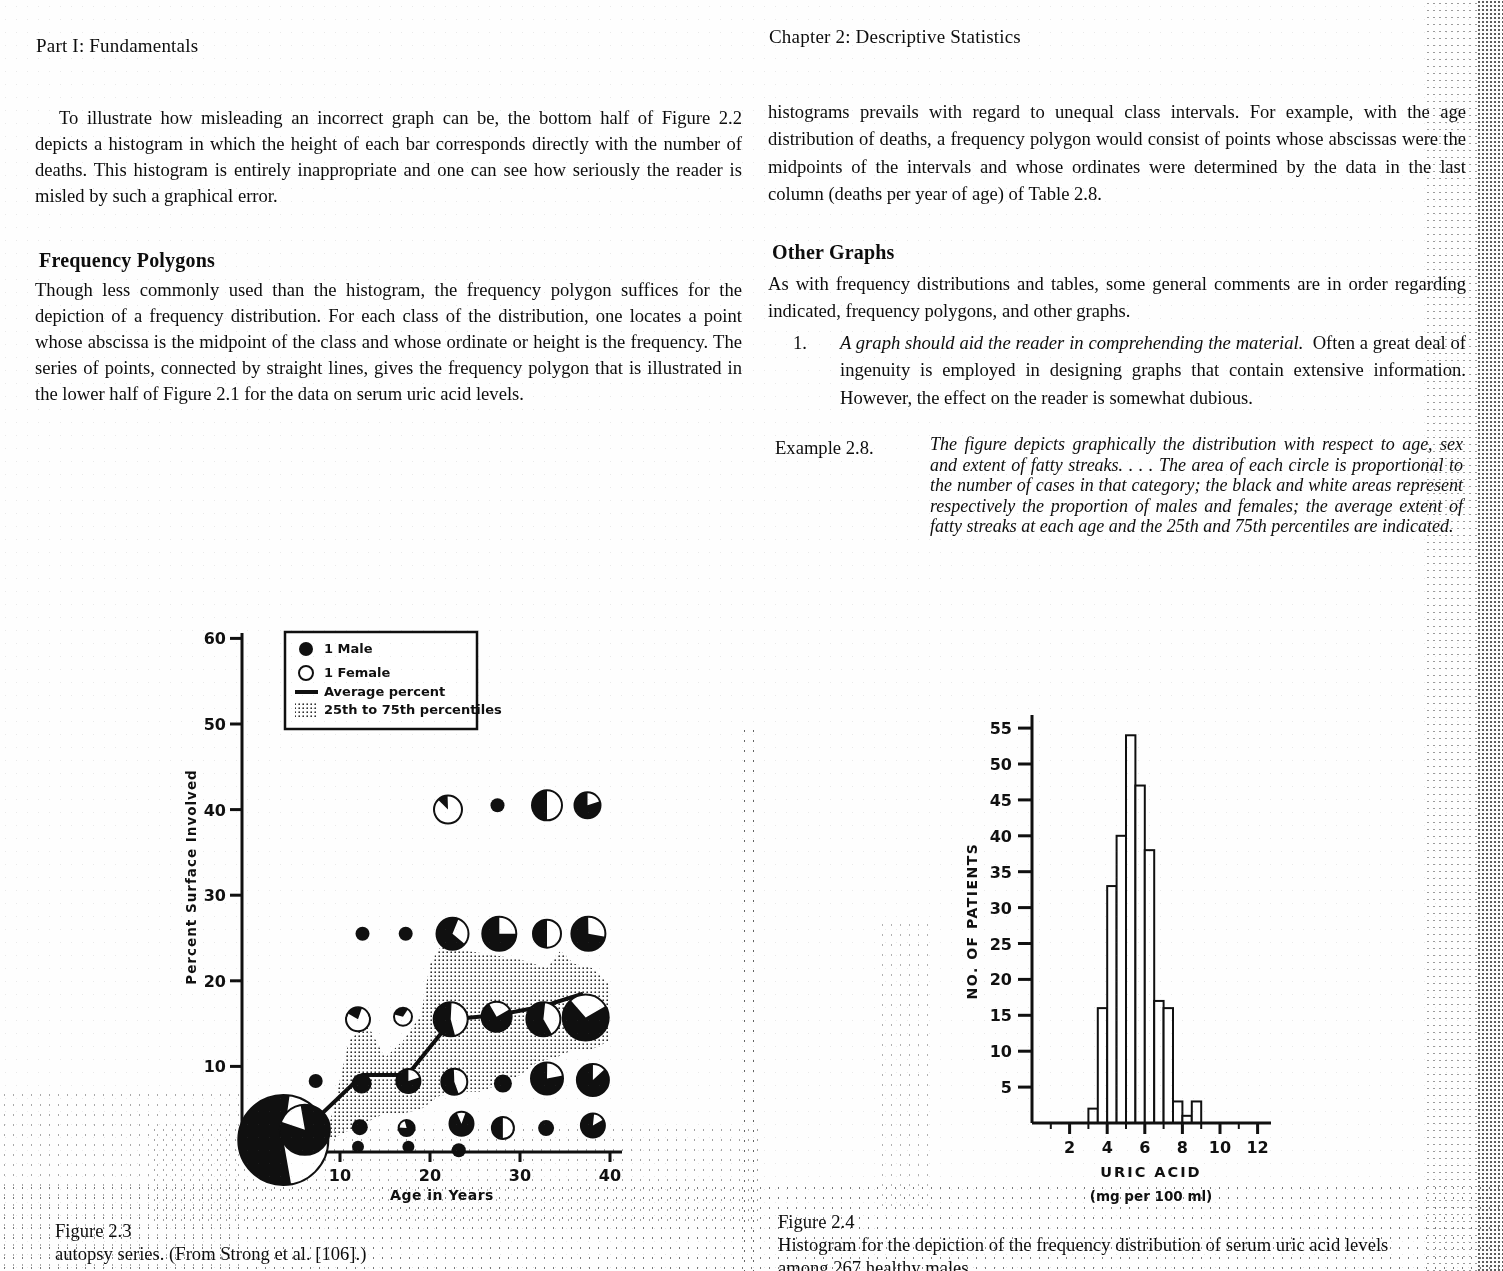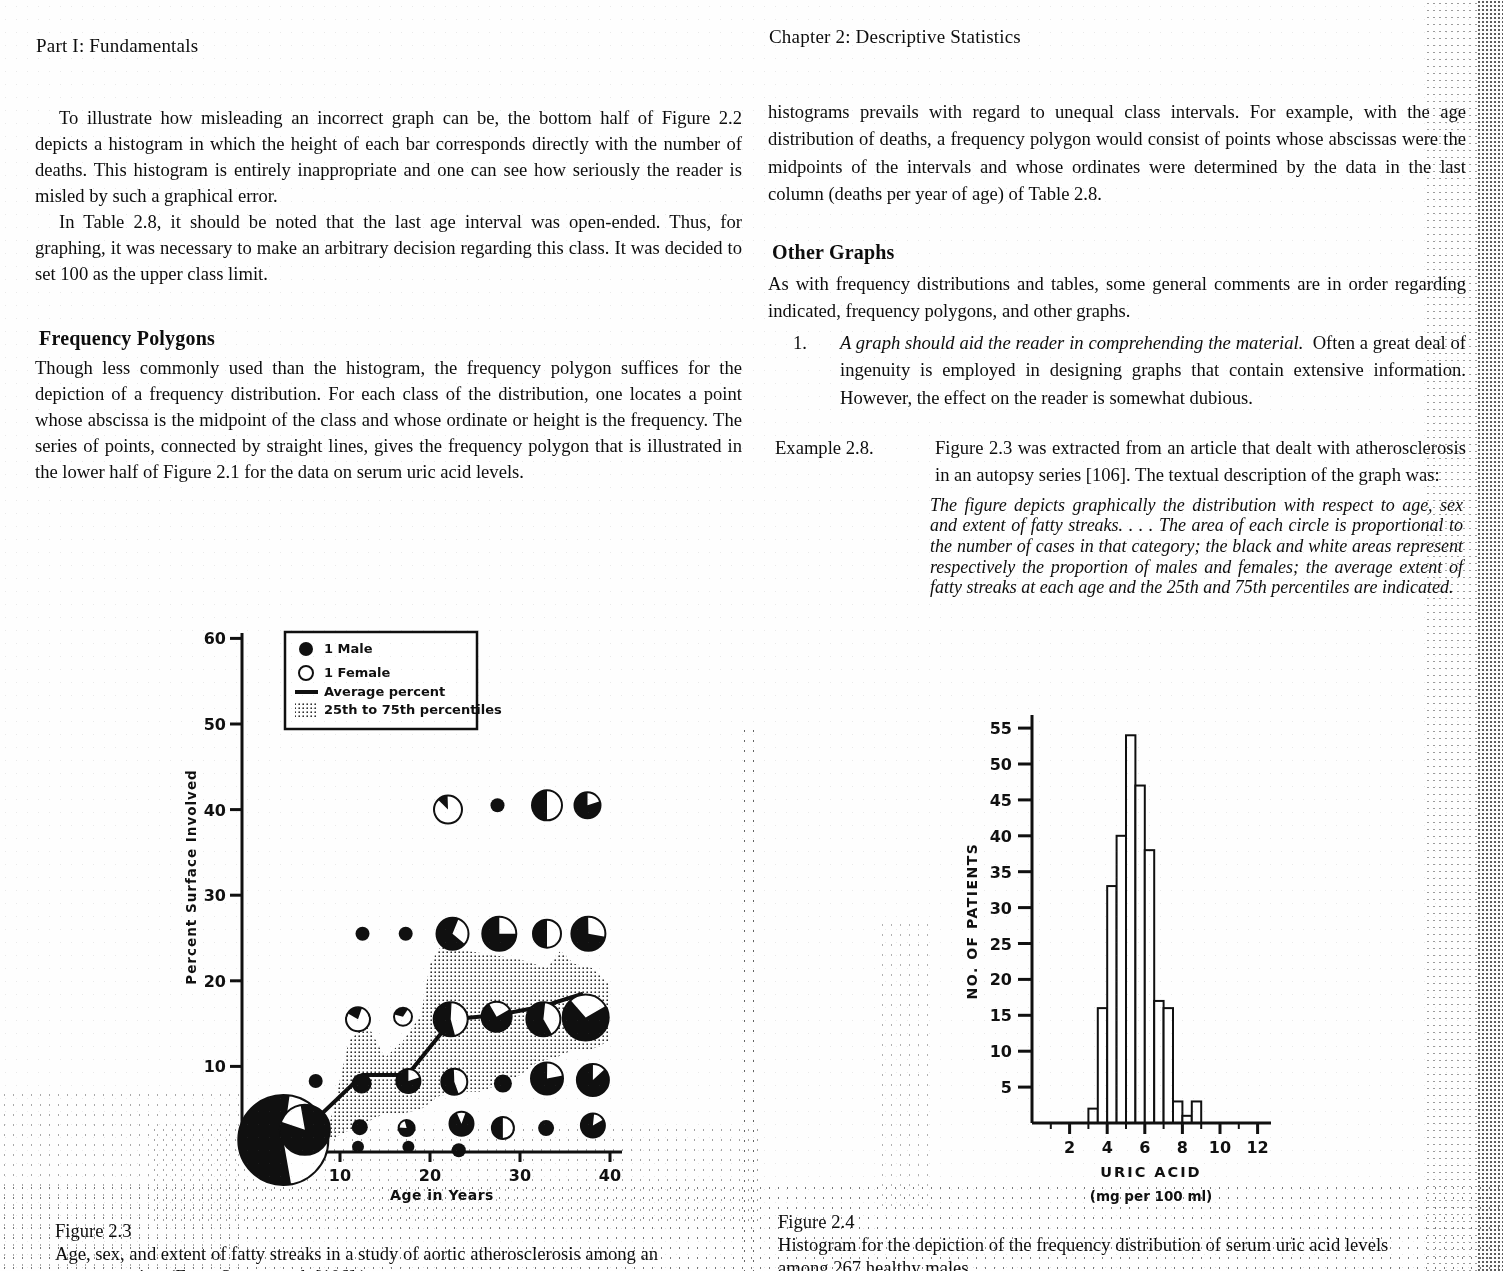--- a/index.html
+++ b/index.html
@@ -50,36 +50,34 @@
   <div class="abs dots-sparse" style="left:150px;top:1125px;width:615px;height:100px;opacity:.55;"></div>
   <div class="abs dots-sparse" style="left:0;top:1090px;width:245px;height:180px;opacity:.5;"></div>
   <div class="abs dots-sparse" style="left:740px;top:726px;width:15px;height:545px;opacity:.9;"></div>
   <div class="abs dots-sparse" style="left:878px;top:920px;width:52px;height:290px;opacity:.45;"></div>
 
   <div class="abs runhead" style="left:36px;top:35px;">Part I: Fundamentals</div>
   <div class="abs runhead" style="left:769px;top:26px;">Chapter 2: Descriptive Statistics</div>
 
   <div class="abs col col-left" style="left:35px;top:105px;width:707px;">
     <p class="indent">To illustrate how misleading an incorrect graph can be, the bottom half of Figure 2.2 depicts a histogram in which the height of each bar corresponds directly with the number of deaths. This histogram is entirely inappropriate and one can see how seriously the reader is misled by such a graphical error.</p>
-    <p class="indent">In Table 2.8, it should be noted that the last age interval was open-ended. Thus, for graphing, it was necessary to make an arbitrary decision regarding this class. It was decided to set 100 as the upper class limit.</p>
     <h3 class="mt-head-l">Frequency Polygons</h3>
     <p class="mt-p-l">Though less commonly used than the histogram, the frequency polygon suffices for the depiction of a frequency distribution. For each class of the distribution, one locates a point whose abscissa is the midpoint of the class and whose ordinate or height is the frequency. The series of points, connected by straight lines, gives the frequency polygon that is illustrated in the lower half of Figure 2.1 for the data on serum uric acid levels.</p>
   </div>
 
   <div class="abs col col-right" style="left:768px;top:98px;width:698px;">
     <p>histograms prevails with regard to unequal class intervals. For example, with the age distribution of deaths, a frequency polygon would consist of points whose abscissas were the midpoints of the intervals and whose ordinates were determined by the data in the last column (deaths per year of age) of Table 2.8.</p>
     <h3 class="mt-head-r">Other Graphs</h3>
     <p class="mt-p-r">As with frequency distributions and tables, some general comments are in order regarding indicated, frequency polygons, and other graphs.</p>
     <div class="list-item">
       <span class="list-num">1.</span>
       <em>A graph should aid the reader in comprehending the material.</em><span> Often a great deal of ingenuity is employed in designing graphs that contain extensive information. However, the effect on the reader is somewhat dubious.</span>
     </div>
     <div class="example">
       <span class="example-label">Example 2.8.</span>
-      <span>Figure 2.3 was extracted from an article that dealt with atherosclerosis in an autopsy series [106]. The textual description of the graph was:</span>
     </div>
     <div class="bquote">The figure depicts graphically the distribution with respect to age, sex and extent of fatty streaks. . . . The area of each circle is proportional to the number of cases in that category; the black and white areas represent respectively the proportion of males and females; the average extent of fatty streaks at each age and the 25th and 75th percentiles are indicated.</div>
   </div>
 
   <div id="fig23" class="abs figwrap" style="left:150px;top:615px;width:625px;height:605px;">
       <svg viewBox="0 0 625 605" width="625" height="605">
         <defs>
           <pattern id="stip" width="4" height="4" patternUnits="userSpaceOnUse">
             <circle cx="1.2" cy="1.2" r="0.85" fill="#222"></circle>
           </pattern>
@@ -247,21 +245,20 @@
           <text x="174" y="62" font-size="13" font-family="DejaVu Sans, sans-serif" font-weight="bold" text-anchor="start" fill="#101010">1 Female</text>
           <line x1="145" y1="77" x2="168" y2="77" stroke="#101010" stroke-width="4"></line>
           <text x="174" y="81" font-size="13" font-family="DejaVu Sans, sans-serif" font-weight="bold" text-anchor="start" fill="#101010">Average percent</text>
           <rect x="145" y="88" width="23" height="14" fill="url(#stip)"></rect>
           <text x="174" y="99" font-size="13" font-family="DejaVu Sans, sans-serif" font-weight="bold" text-anchor="start" fill="#101010">25th to 75th percentiles</text>
         </g>
       </svg>
     </div>
   <div class="abs cap" style="left:55px;top:1219px;width:700px;">
     <div>Figure 2.3</div>
-    <div class="just">Age, sex, and extent of fatty streaks in a study of aortic atherosclerosis among an</div>
     <div>autopsy series. (From Strong et al. [106].)</div>
   </div>
 
   <div id="fig24" class="abs figwrap" style="left:955px;top:693px;width:430px;height:520px;">
       <svg viewBox="0 0 430 520" width="430" height="520">
         <g>
           <rect x="133.4" y="415.64" width="9.4" height="14.360000000000014" fill="#fff" stroke="#101010" stroke-width="2"></rect>
           <rect x="142.8" y="315.12" width="9.4" height="114.88" fill="#fff" stroke="#101010" stroke-width="2"></rect>
           <rect x="152.2" y="193.06" width="9.4" height="236.94" fill="#fff" stroke="#101010" stroke-width="2"></rect>
           <rect x="161.60000000000002" y="142.8" width="9.4" height="287.2" fill="#fff" stroke="#101010" stroke-width="2"></rect>

